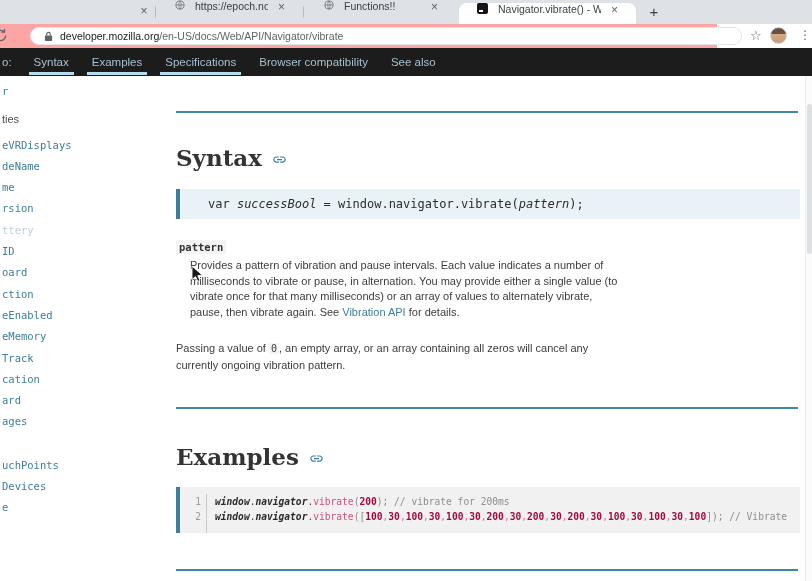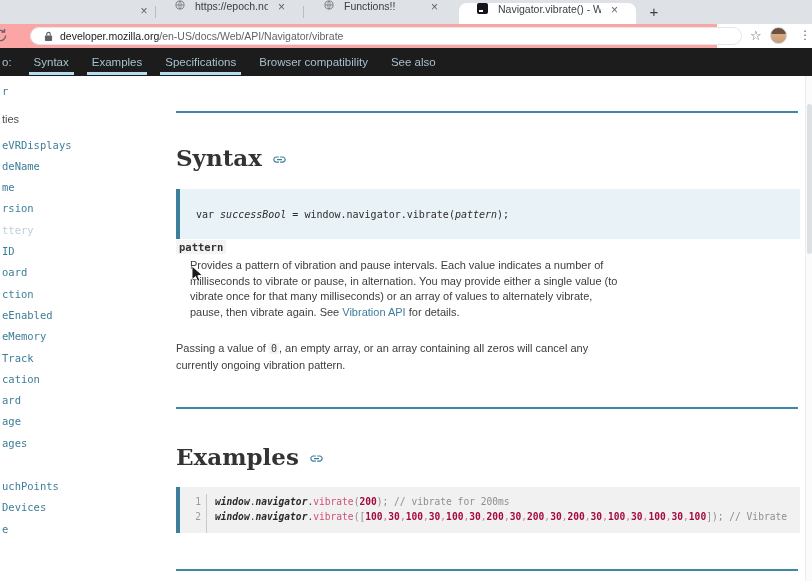--- a/index.html
+++ b/index.html
@@ -52,23 +52,23 @@
   .side-row.gap7 { margin-top:7px; }
   .side-row.gap4 { margin-top:4px; }
   .side-row.gap22 { margin-top:22px; }
   
   .hr { position:absolute; left:176px; width:622px; height:2px; background:#3f87a6; }
   .hr1 { top:111px; } .hr2 { top:407px; } .hr3 { top:569px; }
   h2.sec { position:absolute; left:176px; margin:0; font-family:"DejaVu Serif", serif; font-weight:bold;
            font-size:23px; color:#333; display:flex; align-items:center; gap:10px; }
   .h-syntax { top:144px; } .h-examples { top:443px; }
   .linkicon { display:flex; margin-top:3px; cursor:pointer; }
-  .pre-syntax { position:absolute; left:176px; top:189px; width:624px; height:50px; background:#e9f2f6;
-                border-left:4px solid #3d7e9a; font-family:"DejaVu Sans Mono", monospace; font-size:10px;
-                color:#2d2d2d; display:flex; align-items:center; padding-left:16px; white-space:pre; }
+  .pre-syntax { position:absolute; left:176px; top:189px; width:624px; height:30px; background:#e9f2f6;
+                border-left:4px solid #3d7e9a; font-family:"DejaVu Sans Mono", monospace; font-size:12px;
+                color:#2d2d2d; display:flex; align-items:center; padding-left:28px; white-space:pre; }
   .pre-syntax .tk-p { color:#2d2d2d; }
   .tk-i { font-style:italic; }
   .dt-pattern { position:absolute; left:176px; top:240px; font-family:"DejaVu Sans Mono", monospace;
                 font-size:10.5px; font-weight:bold; color:#333; background:#f4f4f4; padding:1px 3px; }
   .dd { position:absolute; left:190px; top:258px; width:438px; font-size:11px; line-height:15.7px; color:#3d3d3d; }
   .textlink { color:#3d7e9a; text-decoration:none; cursor:pointer; }
   .p2 { position:absolute; left:176px; top:340px; width:452px; font-size:11px; line-height:16px; color:#3d3d3d; }
   .inline-code { font-family:"DejaVu Sans Mono", monospace; font-size:10px; background:#f4f4f4; padding:0 2px; }
   .pre-ex { position:absolute; left:176px; top:487px; width:624px; height:46px; background:#f1f1f1;
             border-left:4px solid #3d7e9a; display:flex; font-family:"DejaVu Sans Mono", monospace;
@@ -168,21 +168,20 @@
     <div class="side-row">rsion</div>
     <div class="side-row faded">ttery</div>
     <div class="side-row">ID</div>
     <div class="side-row">oard</div>
     <div class="side-row">ction</div>
     <div class="side-row">eEnabled</div>
     <div class="side-row">eMemory</div>
     <div class="side-row">Track</div>
     <div class="side-row">cation</div>
     <div class="side-row">ard</div>
-    <div class="side-row">age</div>
     <div class="side-row">ages</div>
     <div class="side-row gap22">uchPoints</div>
     <div class="side-row">Devices</div>
     <div class="side-row">e</div>
   </div>
 
 <div class="hr hr1"></div>
 
 <h2 class="sec h-syntax">
   <span>Syntax</span>

